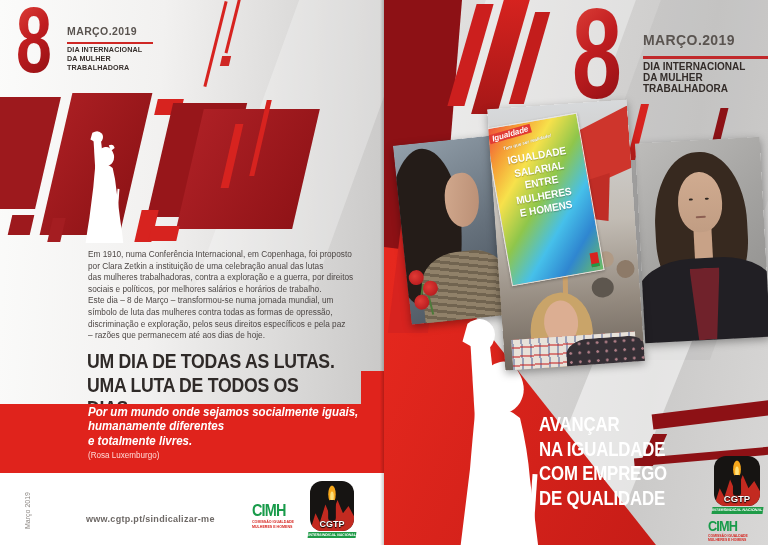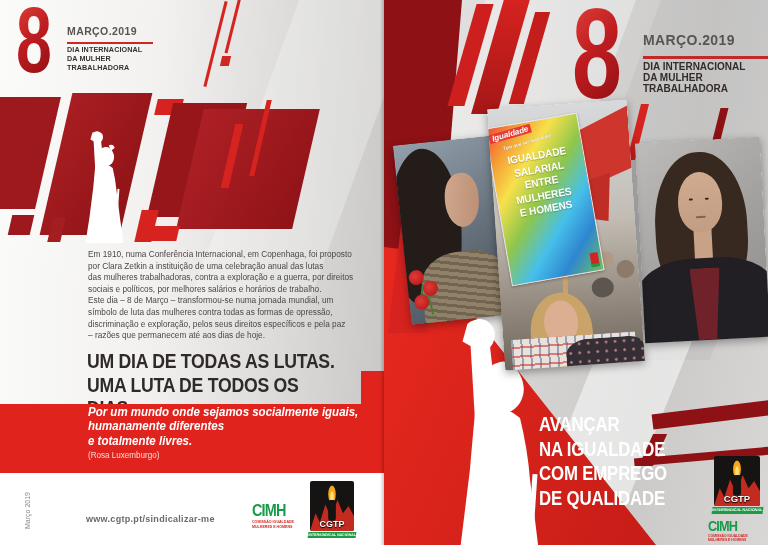--- a/index.html
+++ b/index.html
@@ -60,21 +60,21 @@
   .quote-author{left:88px;top:450px;font-size:8.5px;color:#ffd9d6;transform:scaleX(.95);}
 
   .footer-strip{left:0;top:473px;width:384px;height:72px;background:#fff;}
   .url{left:86px;top:513px;font-size:9.5px;font-weight:700;color:#6e6966;
      letter-spacing:.3px;transform:scaleX(.95);}
   .edition{left:24px;top:477px;height:52px;font-size:7px;color:#8c8783;
      writing-mode:vertical-rl;transform:rotate(180deg);}
 
   
   .cgtp-logo{display:flex;flex-direction:column;align-items:center;}
-  .cgtp-black{position:relative;width:100%;flex:1;background:#161412;border-radius:2px;overflow:hidden;}
+  .cgtp-black{position:relative;width:100%;flex:1;background:#161412;border-radius:12px;overflow:hidden;}
   .cgtp-art{position:absolute;left:0;top:0;width:100%;height:100%;}
   .cgtp-word{position:absolute;left:0;right:0;bottom:2px;text-align:center;color:#fff;
      font-weight:800;text-shadow:0 0 1px #000,0 1px 1px #000;}
   .cgtp-banner{margin-top:1px;background:#1f9b48;color:#fff;font-weight:700;text-align:center;
      transform:skewX(-8deg);width:110%;}
   .cgtp-s{left:310px;top:481px;width:44px;height:57px;}
   .cgtp-s .cgtp-word{font-size:9px;}
   .cgtp-s .cgtp-banner{font-size:3.6px;line-height:6px;}
   .cgtp-r{left:330px;top:456px;width:46px;height:58px;}
   .cgtp-r .cgtp-word{font-size:9.5px;}

